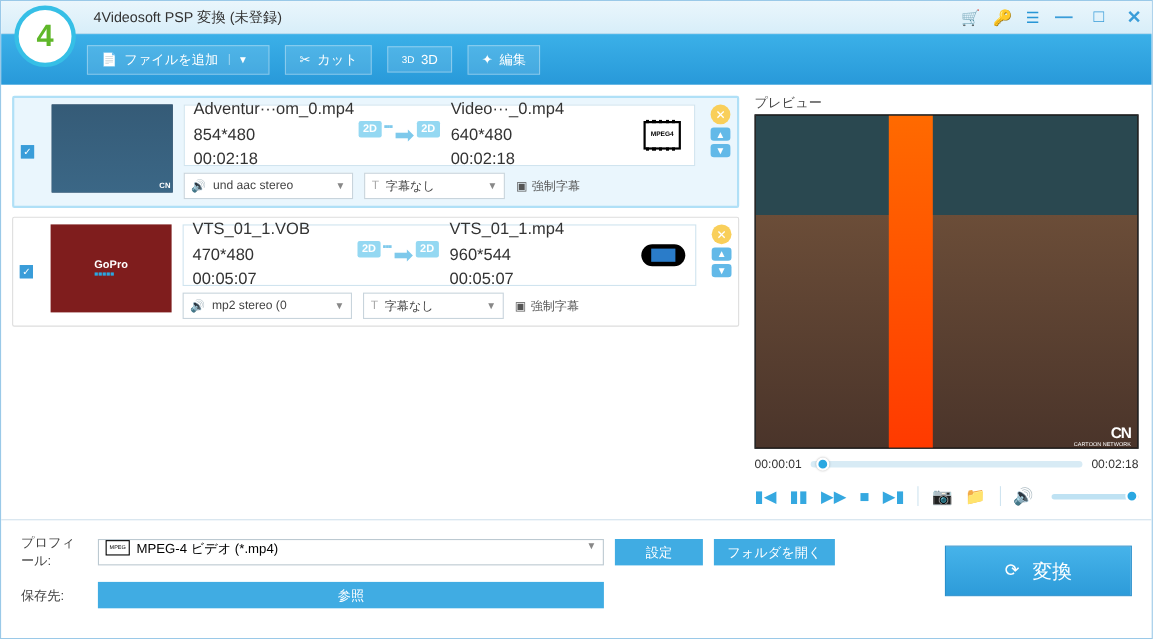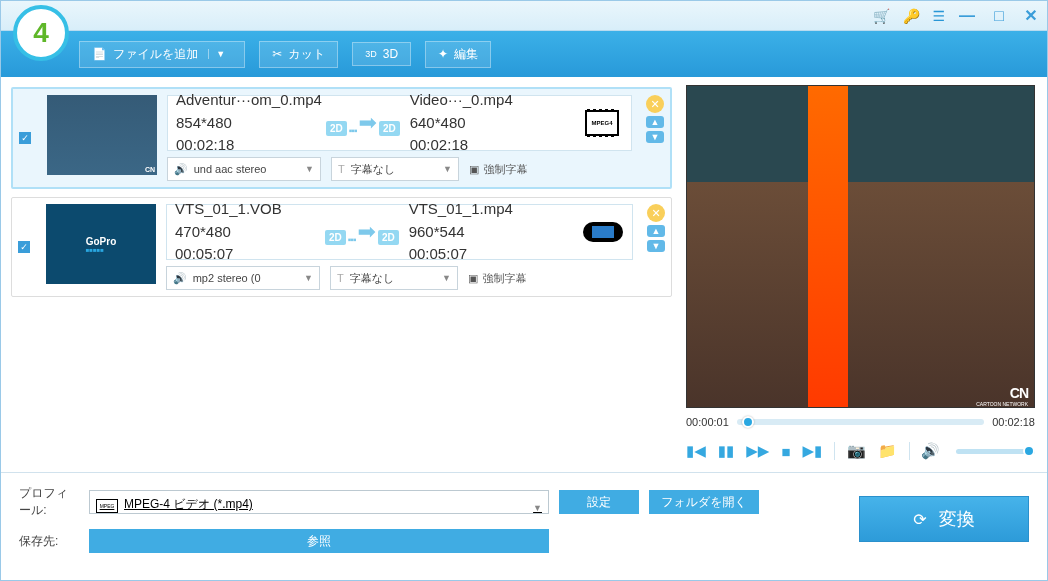--- a/index.html
+++ b/index.html
@@ -25,26 +25,26 @@
 
 .main { display: flex; height: 395px; }
 
 
 .file-list { flex: 1; padding: 10px; overflow-y: auto; }
 .file-item { border: 2px solid #b0e0f7; background: #eaf6fd; margin-bottom: 8px; padding: 6px; display: flex; gap: 10px; border-radius: 2px; position: relative; }
 .file-item.plain { background: #fff; border: 1px solid #ddd; }
 .chk-col { display: flex; align-items: center; width: 18px; }
 .chk { width: 12px; height: 12px; border: 1px solid #3a9dd9; background: #3a9dd9; display: flex; align-items: center; justify-content: center; color: #fff; font-size: 9px; }
 .thumb { width: 110px; height: 80px; background: #1e3550; display: flex; align-items: center; justify-content: center; color: #fff; font-size: 9px; position: relative; }
-.thumb.gopro { background: #0c4a6e; }
+.thumb.gopro { background: #7f1d1d; }
 .file-body { flex: 1; display: flex; flex-direction: column; }
 .file-top { display: flex; align-items: center; height: 56px; background: #fff; border: 1px solid #d0e4ef; padding: 4px 8px; }
 .src-info, .dst-info { display: flex; flex-direction: column; font-size: 15px; color: #333; line-height: 1.5; }
 .src-info { width: 140px; }
-.convert-arrow { display: flex; align-items: flex-end; gap: 2px; margin: 0 10px; }
+.convert-arrow { display: flex; align-items: flex-start; gap: 2px; margin: 0 10px; }
 .badge2d { background: #94d8f2; color: #fff; font-size: 10px; padding: 2px 4px; font-weight: bold; border-radius: 2px; }
 .arrow-graph { color: #7ec9eb; font-size: 22px; }
 .dots { color: #7ec9eb; font-size: 10px; letter-spacing: -1px; }
 .dst-info { width: 130px; }
 .out-icon { width: 42px; height: 34px; margin-left: auto; display: flex; align-items: center; justify-content: center; }
 .mpeg-box { border: 2px solid #000; width: 34px; height: 26px; font-size: 6px; display: flex; align-items: center; justify-content: center; font-weight: bold; position: relative; }
 .mpeg-box::before, .mpeg-box::after { content: ""; position: absolute; top: -3px; left: 0; right: 0; height: 3px; background: repeating-linear-gradient(90deg, #000 0 3px, transparent 3px 6px); }
 .mpeg-box::after { top: auto; bottom: -3px; }
 .psp-box { width: 40px; height: 20px; background: #000; border-radius: 10px; display: flex; align-items: center; justify-content: center; }
 .psp-screen { width: 22px; height: 12px; background: #2a7cc9; }
@@ -74,39 +74,40 @@
 .ctrl-row { display: flex; align-items: center; gap: 12px; margin-top: 14px; padding-bottom: 4px; }
 .pc-icon { color: #35a8e0; font-size: 15px; cursor: pointer; }
 .sep { width: 1px; height: 18px; background: #cfe4f0; }
 .vol-bar { flex: 1; height: 5px; background: #bfe2f3; border-radius: 3px; position: relative; margin-left: 4px; }
 .vol-dot { position: absolute; right: 0; top: -4px; width: 12px; height: 12px; background: #2aa7e1; border: 2px solid #fff; border-radius: 50%; }
 
 
 .bottom { border-top: 1px solid #d1e2ed; padding: 12px 18px; display: grid; grid-template-columns: 60px 460px 80px 110px auto 170px; gap: 10px; align-items: center; row-gap: 10px; }
 .bot-label { font-size: 12px; color: #444; text-align: left; }
 .bot-input { border: 1px solid #bcc9d1; height: 24px; padding: 0 6px; font-size: 12px; display: flex; align-items: center; background: #fff; }
-.profile-in { display: flex; align-items: flex-end; gap: 6px; text-decoration: underline; }
+.profile-in { display: flex; align-items: flex-start; gap: 6px; }
 .mpeg-mini { border: 1px solid #000; width: 22px; height: 14px; font-size: 5px; display: flex; align-items: center; justify-content: center; }
 .bot-btn { background: #40ace3; color: #fff; border: none; height: 24px; font-size: 12px; cursor: pointer; }
 .combine { font-size: 12px; color: #444; display: flex; align-items: center; gap: 4px; }
 .combine-chk { width: 12px; height: 12px; border: 1px solid #888; }
 .convert-btn { background: linear-gradient(#46b3ea, #2d9bd9); color: #fff; border: 1px solid #2a90cc; height: 46px; font-size: 18px; display: flex; align-items: center; justify-content: center; gap: 12px; cursor: pointer; grid-row: 1 / span 2; grid-column: 6; }
 .refresh-icon { font-size: 16px; }
 
 .thumb-cn { position: absolute; bottom: 2px; right: 2px; color: #fff; font-size: 7px; font-weight: bold; }
 </style>
 </head>
 <body>
 
 <div class="titlebar">
   <div class="logo">
     <div class="logo-circle">
         <span class="logo-inner">4</span>
       </div>
   </div>
+  <div class="title-text">4Videosoft PSP 変換 (未登録)</div>
   <div class="titlebar-right">
     <span class="titlebar-icon">🛒</span>
     <span class="titlebar-icon">🔑</span>
     <span class="titlebar-icon">☰</span>
     <span class="win-btn">—</span>
     <span class="win-btn">□</span>
     <span class="win-btn">✕</span>
   </div>
 </div>
 
@@ -238,20 +239,21 @@
       <div class="side-ctrl">
         <div class="side-x">✕</div>
         <div class="side-arrow">▲</div>
         <div class="side-arrow">▼</div>
       </div>
     </div>
 
   </div>
 
   <div class="preview">
+    <div class="preview-label">プレビュー</div>
     <div class="preview-video">
       <div class="pv-scene"></div>
       <div class="lava"></div>
       <div class="cn-logo">CN</div>
       <div class="cn-sub">CARTOON NETWORK</div>
     </div>
     <div class="time-row">
       <span>00:00:01</span>
       <div class="progress">
           <div class="progress-dot"></div>

